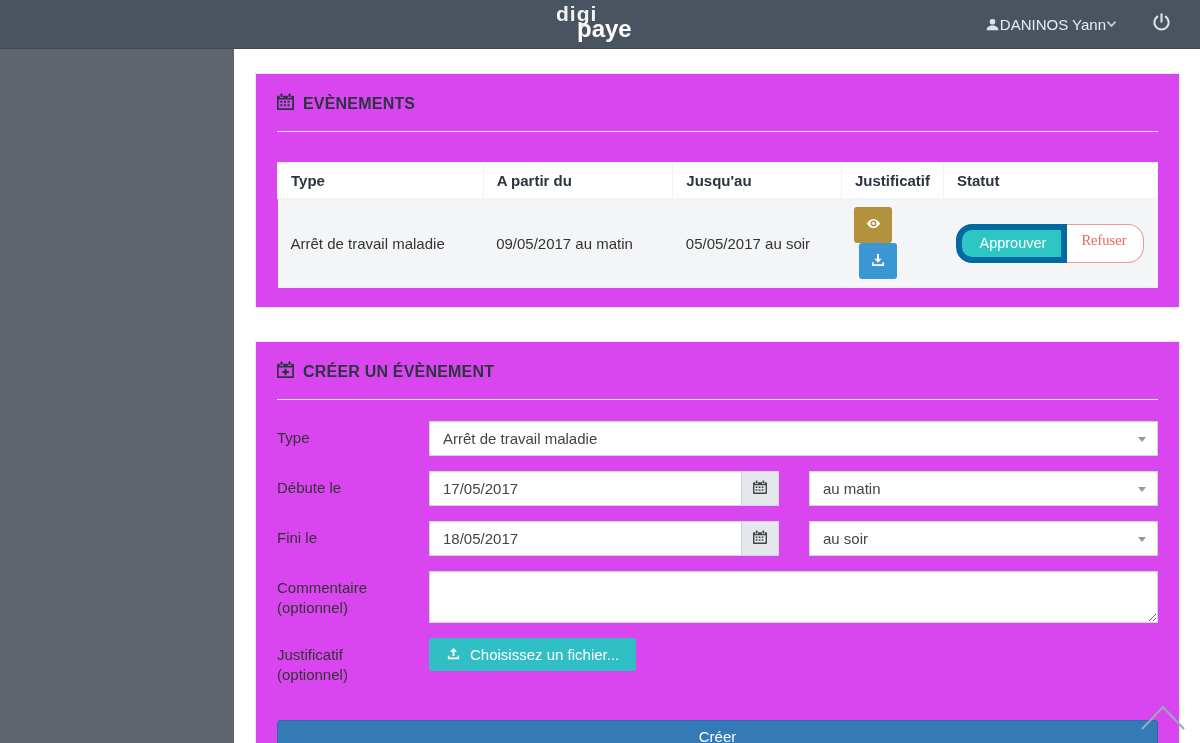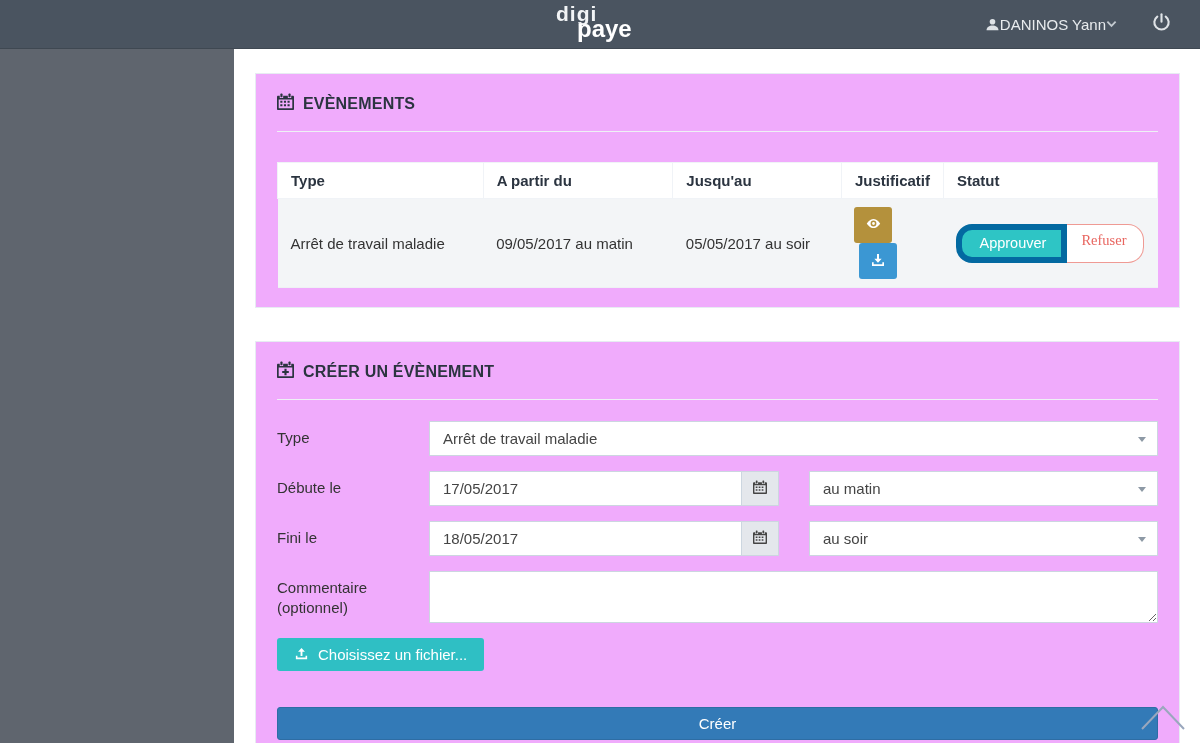--- a/index.html
+++ b/index.html
@@ -45,21 +45,21 @@
   .content {
     position:absolute; top:49px; left:234px; width:966px; height:694px;
     background:#fff; padding:24px 20px 0 21px; overflow:hidden;
   }
   .scroll-track {
     position:absolute; top:49px; right:0; width:5px; height:694px;
     border-left:1px solid #ececec; background:#fdfdfd;
   }
 
   .card {
-    background:#f0abfc; border:1px solid #e7ecf2; padding:19px 21px;
+    background:#d946ef; border:1px solid #e7ecf2; padding:19px 21px;
   }
   .card + .card { margin-top:33px; }
   .card-title {
     display:flex; align-items:center; gap:9px;
     font-size:16px; font-weight:700; color:#2b3440; letter-spacing:.2px;
   }
   .card-title svg { flex:0 0 auto; }
   .card-divider { border:none; border-top:1px solid #eef1f5; margin:17px 0 0; }
 
   
@@ -311,20 +311,21 @@
       </div>
 
       <div class="form-row">
         <div class="form-label">Commentaire (optionnel)</div>
         <div class="form-controls">
           <textarea class="comment" style=""></textarea>
         </div>
       </div>
 
       <div class="form-row">
+        <div class="form-label">Justificatif (optionnel)</div>
         <div class="form-controls">
           <button class="btn-file">
             <span>
               <svg width="15" height="15" viewBox="0 0 24 24" fill="#fff">
                 <path d="M12 3 L17.5 9 h-4 v7 h-3 V9 h-4 z"></path>
                 <path d="M3 15.5h2.5v3h13v-3H21V21H3z"></path>
               </svg>
             </span>
             <span>Choisissez un fichier...</span>
           </button>

